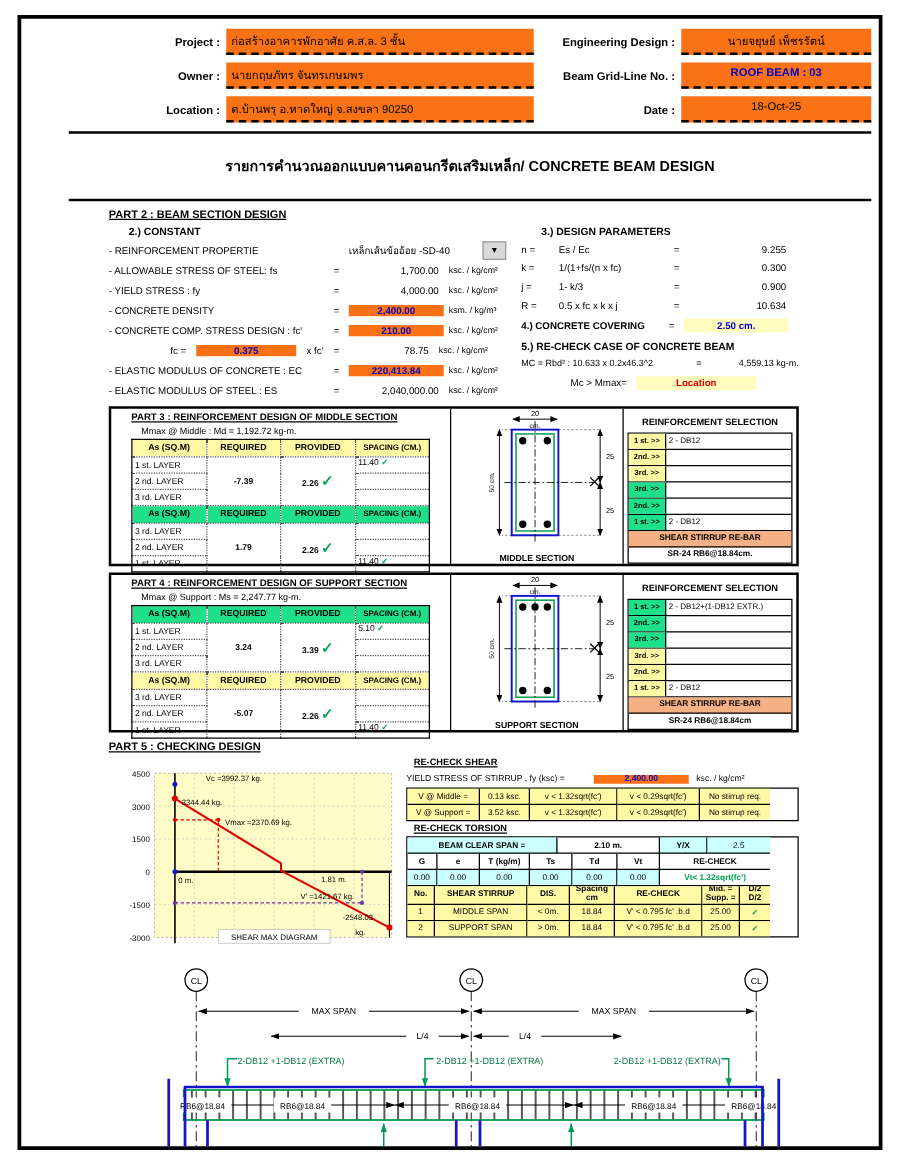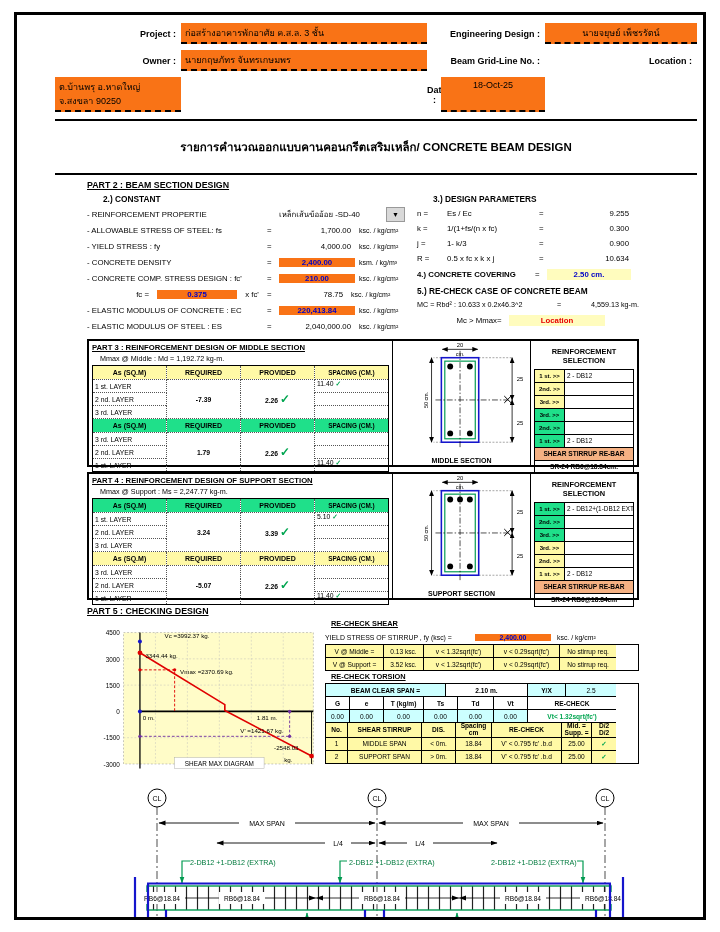--- a/index.html
+++ b/index.html
@@ -31,21 +31,21 @@
   .r .vy{text-align:center;}
   .r .u{font-size:7px;padding-left:4px;white-space:nowrap;}
   .r3{display:grid;grid-template-columns:30px 92px 12px 78px;align-items:center;height:15px;font-size:7.8px;}
   .r3 .v{text-align:right;}
   .dd{display:inline-flex;align-items:center;gap:26px;font-size:7.8px;}
   .ddbtn{width:17px;height:13px;background:#d9d9d9;border:1px solid #999;
          display:inline-flex;align-items:center;justify-content:center;font-size:7px;}
   .ybox{display:inline-block;background:#FFFCBE;text-align:center;padding:1px 6px;}
   
   .pbox{border:2px solid #000;display:flex;margin-top:5px;height:128px;box-sizing:border-box;}
-  .pb-l{width:304px;border-right:1.5px solid #000;padding:2px 3px;box-sizing:border-box;}
+  .pb-l{width:272px;border-right:1.5px solid #000;padding:2px 16px;box-sizing:border-box;}
   .pb-m{width:138px;border-right:1.5px solid #000;text-align:center;box-sizing:border-box;}
   .pb-r{flex:1;padding:0 3px;box-sizing:border-box;}
   .bh{font-weight:bold;font-size:7.7px;text-decoration:underline;}
   .mmax{font-size:7.2px;margin:2px 0 2px 8px;}
   table.ptab{border-collapse:collapse;width:100%;table-layout:fixed;border:1.3px solid #000;}
   table.ptab td{border:1px dotted #555;font-size:6.8px;padding:0 2px;height:12px;overflow:hidden;}
   table.ptab tr.hrow td{font-weight:bold;text-align:center;font-size:7px;height:13px;}
   .bgy{background:#FFF9A6;}
   .bgg{background:#1FE08A;}
   .bgs{background:#F5B183;}
@@ -92,20 +92,21 @@
     <div class="lab">Project :</div>
     <div class="val hl">ก่อสร้างอาคารพักอาศัย ค.ส.ล. 3 ชั้น</div>
     <div></div>
     <div class="lab">Engineering Design :</div>
     <div class="val hl c">นายจยุษย์ เพ็ชรรัตน์</div>
 
     <div class="lab">Owner :</div>
     <div class="val hl">นายกฤษภัทร จันทรเกษมพร</div>
     <div></div>
     <div class="lab">Beam Grid-Line No. :</div>
+    <div class="val hl c blue">ROOF BEAM : 03</div>
 
     <div class="lab">Location :</div>
     <div class="val hl">ต.บ้านพรุ อ.หาดใหญ่ จ.สงขลา 90250</div>
     <div></div>
     <div class="lab">Date :</div>
     <div class="val hl c">18-Oct-25</div>
   </div>
 
   <div class="titleband">รายการคำนวณออกแบบคานคอนกรีตเสริมเหล็ก/ CONCRETE BEAM DESIGN</div>
 

